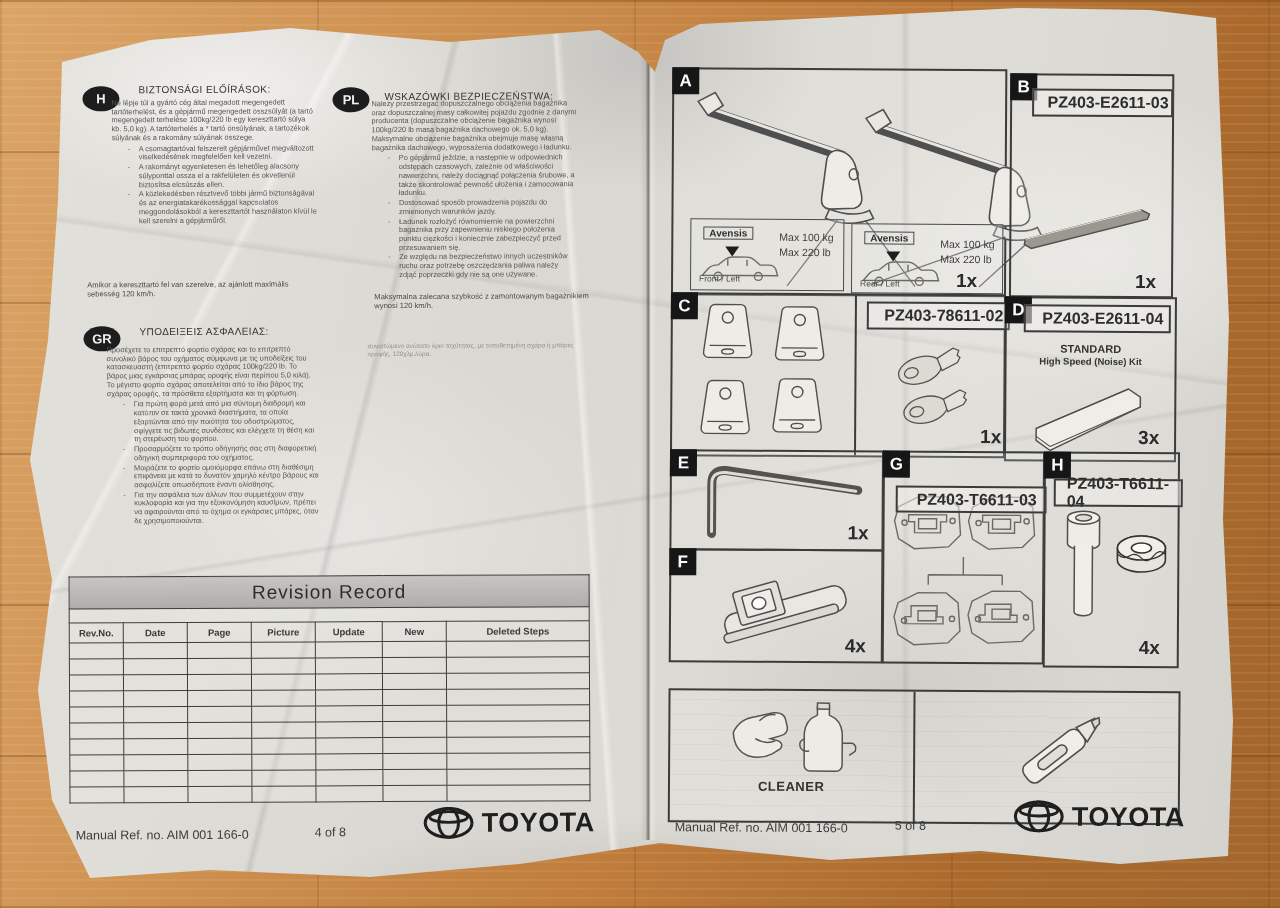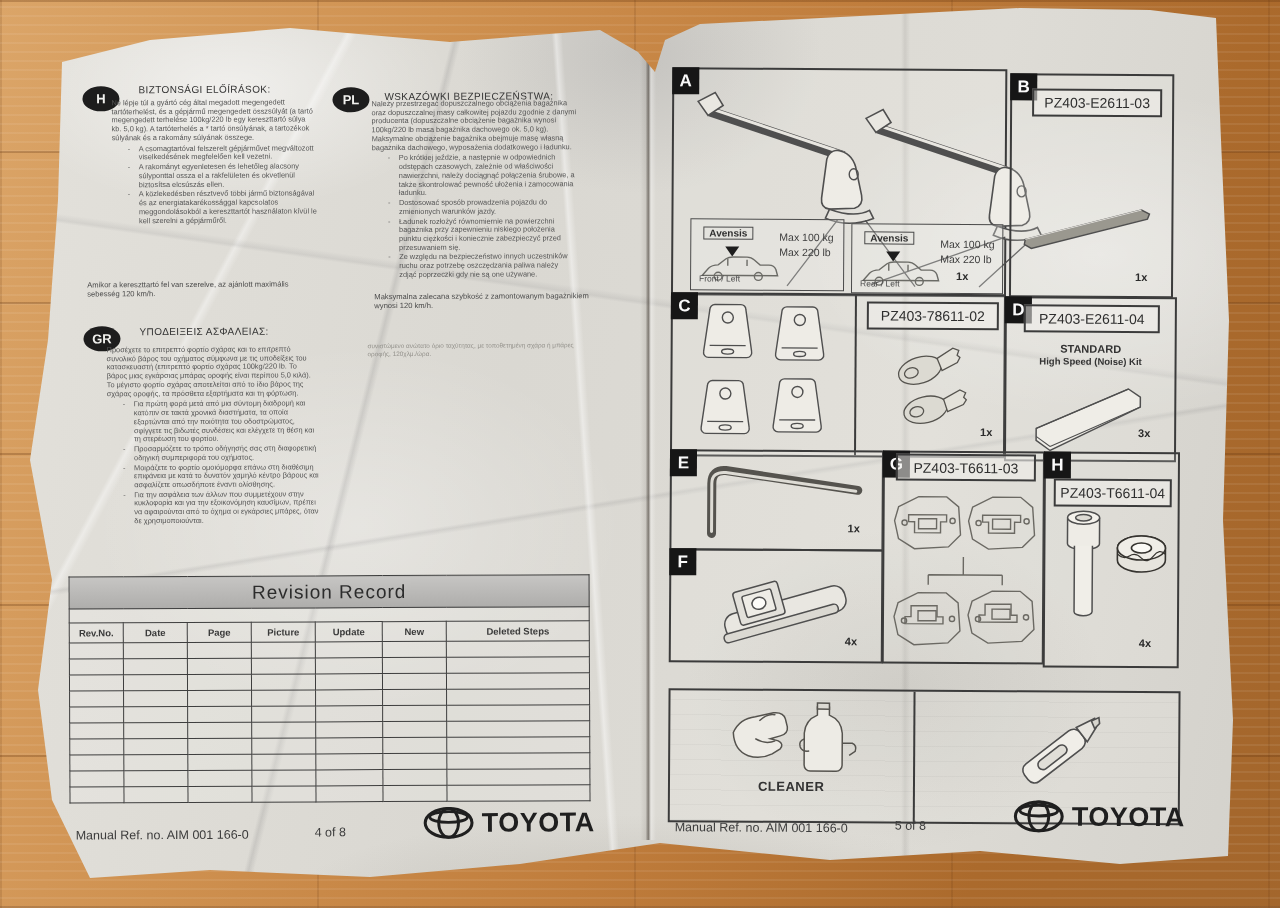--- a/index.html
+++ b/index.html
@@ -50,22 +50,22 @@
   table.rev td,table.rev th{border:1px solid #3e3e3e;padding:0;}
   table.rev .title-cell{background:linear-gradient(180deg,#c6c5c3,#aeadab);font-size:19px;letter-spacing:1px;color:#2c2c2c;text-align:center;height:31px;font-weight:normal;}
   table.rev .spacer-cell{height:13px;}
   table.rev th{height:19px;font-size:9.5px;font-weight:bold;color:#3a3a3a;}
   table.rev td{height:15px;}
   .footer-txt{font-size:12.5px;color:#3c3c3c;}
   .toyota{display:flex;align-items:center;gap:6px;color:#1f1f1f;}
   .toyota .wordmark{font-weight:bold;font-size:27px;letter-spacing:0.5px;}
   .pbox{position:absolute;border:2px solid #3b3b3b;background:rgba(243,242,238,0.18);}
   .clab{position:absolute;width:27px;height:27px;background:#161616;color:#fafafa;font-weight:bold;font-size:17px;display:flex;align-items:center;justify-content:center;}
-  .partno{position:absolute;border:2px solid #3b3b3b;font-weight:normal;font-size:14px;display:flex;align-items:center;justify-content:center;color:#2e2e2e;background:rgba(240,239,235,0.55);}
-  .qty{position:absolute;font-weight:bold;font-size:11px;color:#2b2b2b;}
+  .partno{position:absolute;border:2px solid #3b3b3b;font-weight:bold;font-size:16px;display:flex;align-items:center;justify-content:center;color:#2e2e2e;background:rgba(240,239,235,0.55);padding-left:11px;}
+  .qty{position:absolute;font-weight:bold;font-size:19px;color:#2b2b2b;}
   .kit1{position:absolute;font-weight:bold;font-size:11px;color:#333;text-align:center;width:100%;}
   .kit2{position:absolute;font-weight:bold;font-size:9.5px;color:#333;text-align:center;width:100%;}
   .callout{position:absolute;border:1.5px solid #4a4a4a;background:rgba(240,239,235,0.3);}
   .avensis-tag{position:absolute;left:12px;top:7px;border:1.5px solid #4a4a4a;padding:0 5px;font-weight:bold;font-size:10px;color:#2e2e2e;}
   .arrow-down{position:absolute;left:34px;top:27px;width:0;height:0;border-left:7px solid transparent;border-right:7px solid transparent;border-top:10px solid #1d1d1d;}
   .max-line{position:absolute;font-size:10.5px;color:#3d3d3d;}
   .pos-line{position:absolute;font-size:8.5px;color:#4a4a4a;}
   .cleaner-lbl{position:absolute;font-weight:bold;font-size:13px;letter-spacing:0.5px;color:#333;}
   svg{overflow:visible;}
   .ghost-lines{position:absolute;inset:0;background:repeating-linear-gradient(0deg, rgba(0,0,0,0.03) 0 1px, rgba(0,0,0,0) 1px 15px);}
@@ -93,21 +93,21 @@
       </div>
       <div class="abs outro" style="left:88px;top:278px;width:232px;">Amikor a kereszttartó fel van szerelve, az ajánlott maximális sebesség 120 km/h.</div>
 
       <div class="abs badge" style="left:334px;top:86px;">
           <span>PL</span>
         </div>
       <div class="abs sec-heading" style="left:386px;top:90px;">WSKAZÓWKI BEZPIECZEŃSTWA:</div>
       <div class="abs body-txt" style="left:373px;top:99px;width:205px;">
         <div>Należy przestrzegać dopuszczalnego obciążenia bagażnika oraz dopuszczalnej masy całkowitej pojazdu zgodnie z danymi producenta (dopuszczalne obciążenie bagażnika wynosi 100kg/220 lb masa bagażnika dachowego ok. 5,0 kg). Maksymalne obciążenie bagażnika obejmuje masę własną bagażnika dachowego, wyposażenia dodatkowego i ładunku.</div>
         <ul>
-          <li>Po krótkiej jeździe, a następnie w odpowiednich odstępach czasowych, zależnie od właściwości nawierzchni, należy dociągnąć połączenia śrubowe, a także skontrolować pewność ułożenia i zamocowania ładunku.</li>
+          <li>Po gépjármű jeździe, a następnie w odpowiednich odstępach czasowych, zależnie od właściwości nawierzchni, należy dociągnąć połączenia śrubowe, a także skontrolować pewność ułożenia i zamocowania ładunku.</li>
           <li>Dostosować sposób prowadzenia pojazdu do zmienionych warunków jazdy.</li>
           <li>Ładunek rozłożyć równomiernie na powierzchni bagażnika przy zapewnieniu niskiego położenia punktu ciężkości i koniecznie zabezpieczyć przed przesuwaniem się.</li>
           <li>Ze względu na bezpieczeństwo innych uczestników ruchu oraz potrzebę oszczędzania paliwa należy zdjąć poprzeczki gdy nie są one używane.</li>
         </ul>
       </div>
       <div class="abs outro" style="left:375px;top:291px;width:225px;">Maksymalna zalecana szybkość  z zamontowanym bagażnikiem wynosi 120 km/h.</div>
 
       <div class="abs badge" style="left:84px;top:324px;">
           <span>GR</span>
         </div>
@@ -436,21 +436,21 @@
               <path d="M10,16 L30,6 L58,6 L70,16 L72,44 L60,56 L26,58 L10,48 L6,30 Z"></path>
               <path d="M17,30 h6 v-11 h26 v11 h6 v7 h-38 z"></path>
                 <rect x="30" y="24" width="18" height="10"></rect>
               <circle cx="16" cy="34" r="2.6"></circle>
                 <circle cx="64" cy="32" r="2.6"></circle>
             </g>
           </g>
         </svg>
       </div>
       <div class="clab" style="left:883px;top:449px;">G</div>
-      <div class="partno" style="left:896px;top:452px;width:136px;height:23px;">PZ403-T6611-03</div>
+      <div class="partno" style="left:896px;top:484px;width:136px;height:23px;">PZ403-T6611-03</div>
 
       <div class="pbox" style="left:1044px;top:449px;width:132px;height:212px;">
         <svg class="abs" style="left:8px;top:52px;" width="116" height="130" viewBox="0 0 116 130">
           <g stroke="#4f4f4f" stroke-width="1.5">
             <rect x="14" y="12" width="32" height="26" fill="#eeece6" stroke="none"></rect>
             <path d="M14,12 v26 a16,6 0 0 0 32,0 v-26" fill="#eeece6"></path>
             <ellipse cx="30" cy="12" rx="16" ry="6.5" fill="#f4f2ec"></ellipse>
             <ellipse cx="30" cy="12" rx="8" ry="3.2" fill="#dddbd4"></ellipse>
             <path d="M21,40 v66 a9,4 0 0 0 18,0 v-66" fill="#f0eee8"></path>
           </g>

